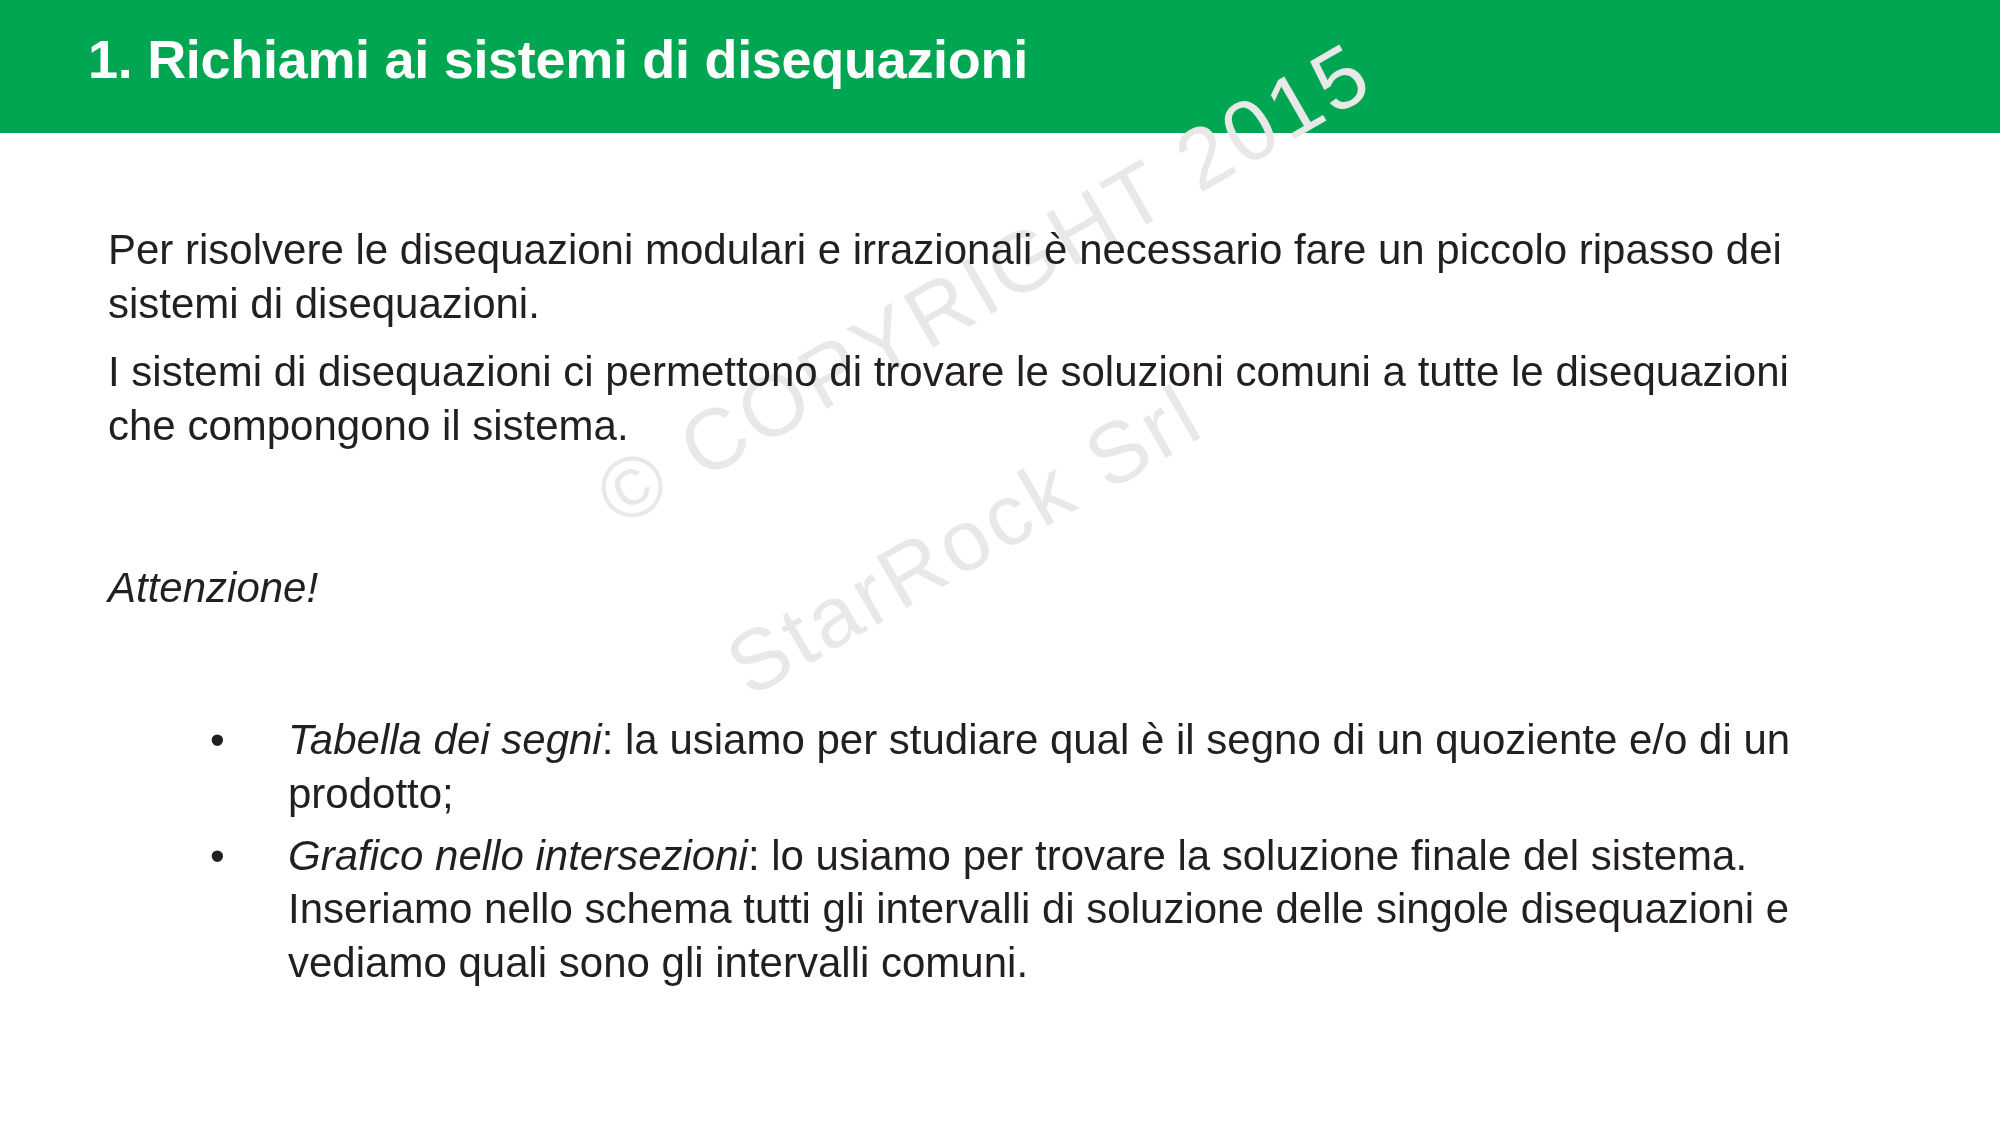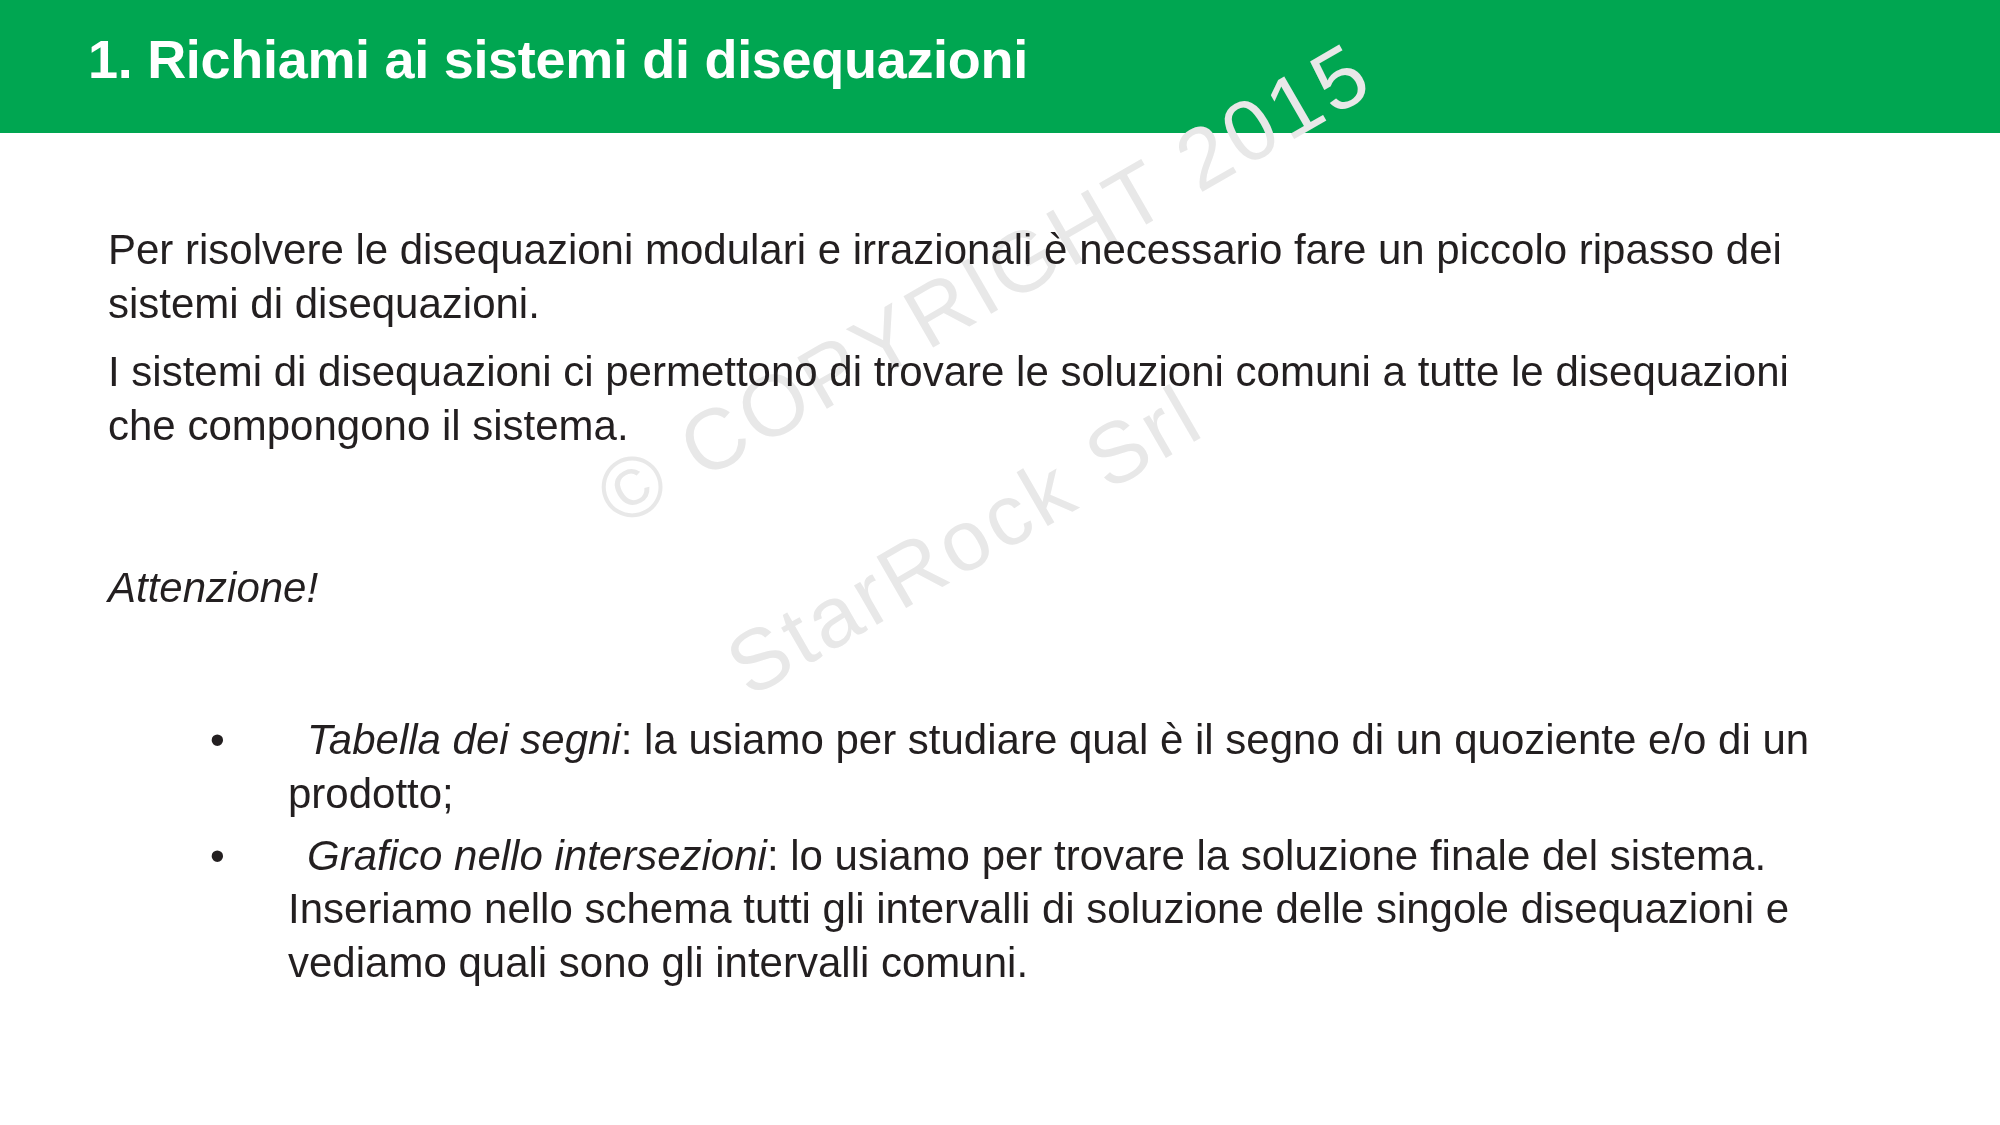--- a/index.html
+++ b/index.html
@@ -120,21 +120,21 @@
     line-height: 1.28;
   }
   .bullet-text {
     display: block;
     margin-left: 180px;
     font-size: 42px;
     color: #231f20;
     line-height: 1.28;
     font-family: "Liberation Sans", sans-serif;
   }
-  .it { font-style: italic; margin-left: 19px; }
+  .it { font-style: italic; }
 </style>
 </head>
 <body>
 
 <div class="slide">
 
   <div class="title-bar">
     <div class="title-text">1. Richiami ai sistemi di disequazioni</div>
   </div>
 

